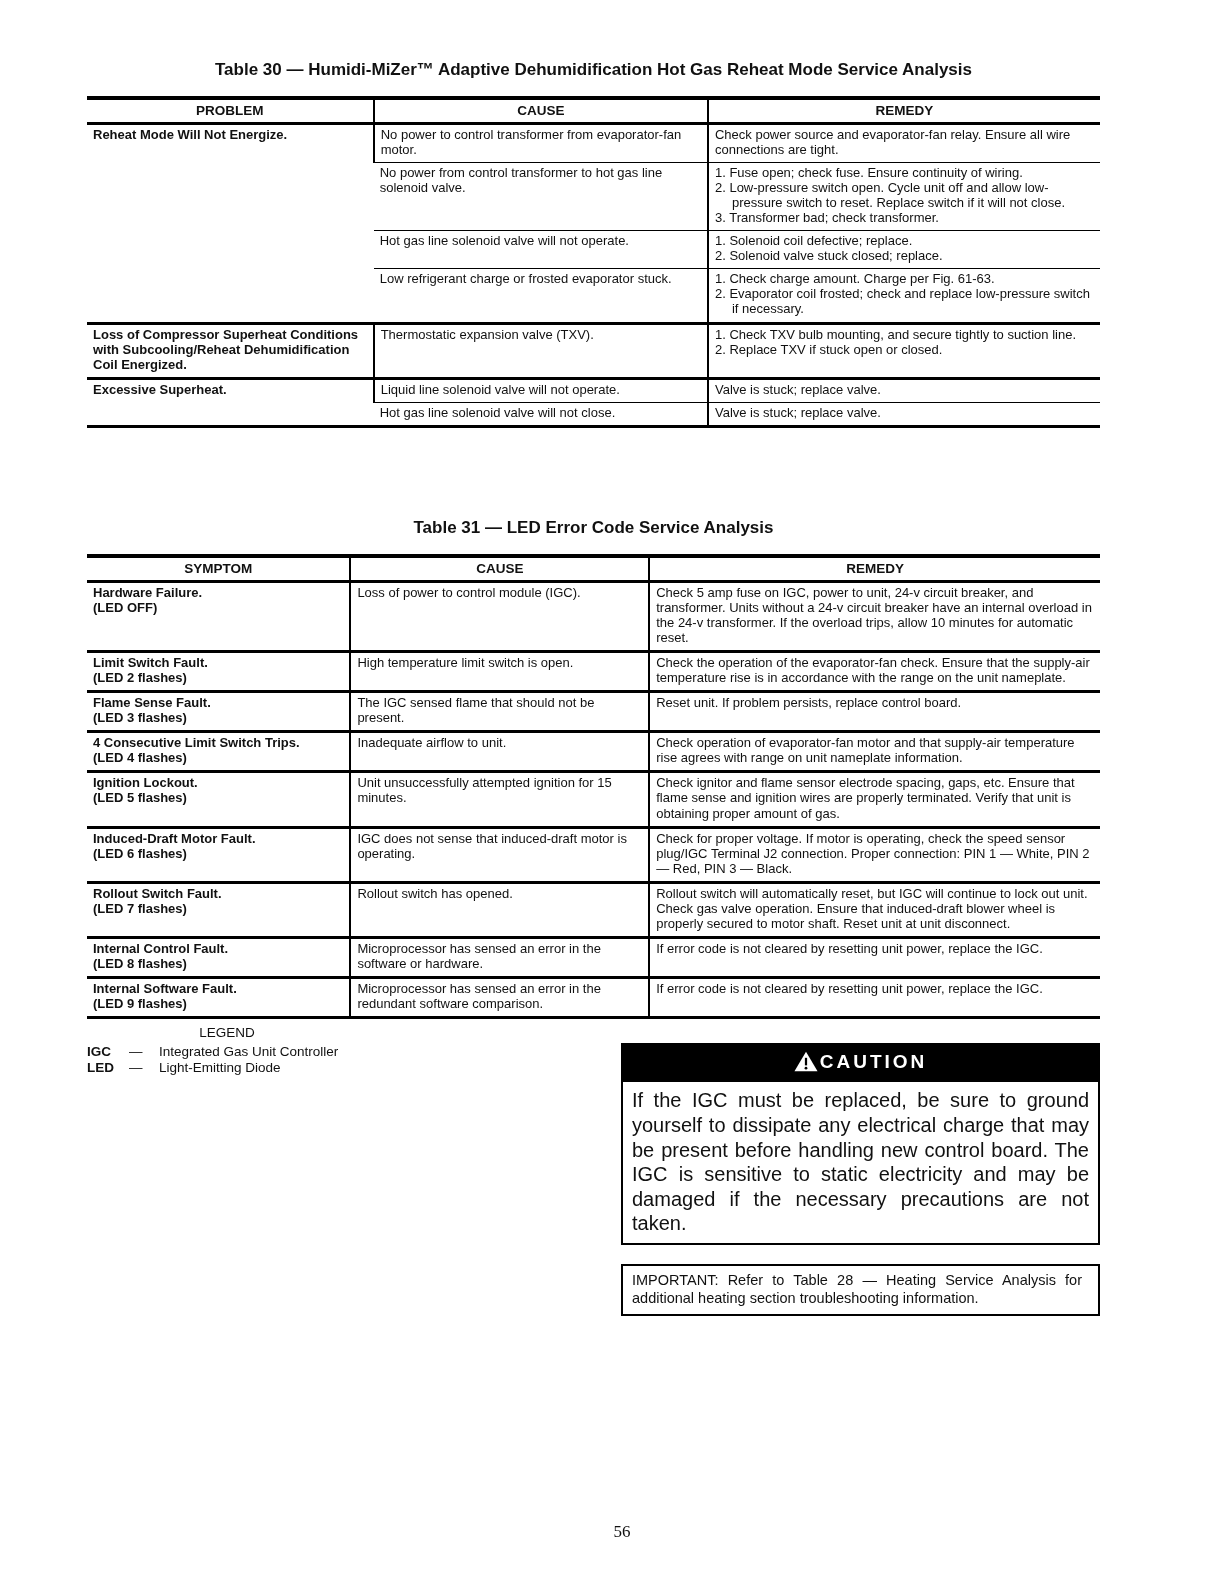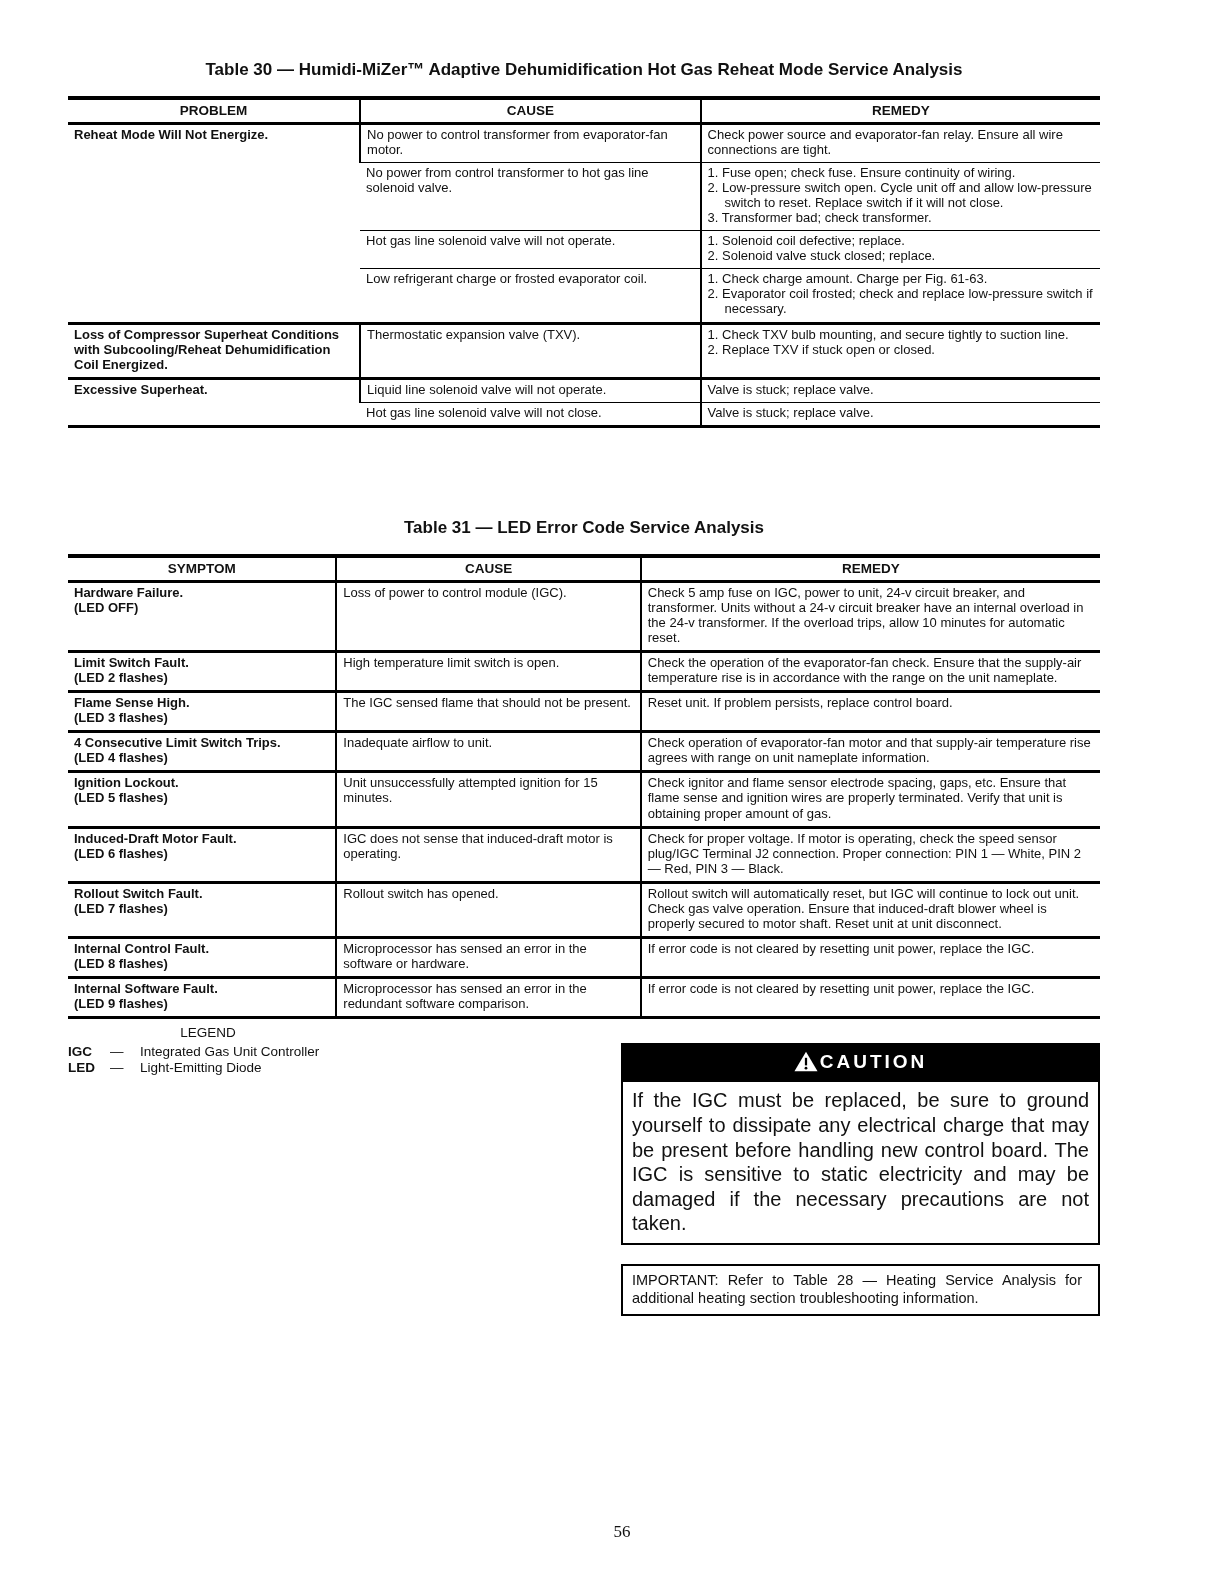--- a/index.html
+++ b/index.html
@@ -5,21 +5,21 @@
   * { box-sizing: border-box; }
   body { margin: 0; background: #e8e8e8; }
   .page {
     position: relative;
     width: 1212px; height: 1574px;
     margin: 0 auto;
     background: #ffffff;
     font-family: "Liberation Sans", sans-serif;
     color: #111111;
   }
-  .content { padding: 60px 112px 0 68px; }
+  .content { padding: 60px 112px 0 68px; margin-left: 19px; }
 
   .table-title {
     font-size: 17px; font-weight: bold; text-align: center;
     margin: 0 0 16px 0;
   }
   .table-title.second { margin-top: 90px; }
 
   table {
     width: 100%; border-collapse: collapse; table-layout: fixed;
     font-size: 13px; line-height: 1.16;
@@ -112,21 +112,21 @@
             </td>
           </tr>
           <tr class="sub-row">
             <td class="cause-cell">Hot gas line solenoid valve will not operate.</td>
             <td class="remedy-cell">
               <div class="num-item">1. Solenoid coil defective; replace.</div>
               <div class="num-item">2. Solenoid valve stuck closed; replace.</div>
             </td>
           </tr>
           <tr class="sub-row">
-            <td class="cause-cell">Low refrigerant charge or frosted evaporator coil.</td>
+            <td class="cause-cell">Low refrigerant charge or frosted evaporator stuck.</td>
             <td class="remedy-cell">
               <div class="num-item">1. Check charge amount. Charge per Fig. 61-63.</div>
               <div class="num-item">2. Evaporator coil frosted; check and replace low-pressure switch if necessary.</div>
             </td>
           </tr>
           <tr class="group-start">
             <td class="problem-cell" rowspan="1">Loss of Compressor Superheat Conditions with Subcooling/Reheat Dehumidification Coil Energized.</td>
             <td class="cause-cell">Thermostatic expansion valve (TXV).</td>
             <td class="remedy-cell">
               <div class="num-item">1. Check TXV bulb mounting, and secure tightly to suction line.</div>
@@ -176,21 +176,21 @@
           <tr class="group-start">
             <td class="symptom-cell">
               <div class="symptom-line">Limit Switch Fault.</div>
               <div class="symptom-line">(LED 2 flashes)</div>
             </td>
             <td class="cause-cell">High temperature limit switch is open.</td>
             <td class="remedy-cell">Check the operation of the evaporator-fan check. Ensure that the supply-air temperature rise is in accordance with the range on the unit nameplate.</td>
           </tr>
           <tr class="group-start">
             <td class="symptom-cell">
-              <div class="symptom-line">Flame Sense High.</div>
+              <div class="symptom-line">Flame Sense Fault.</div>
               <div class="symptom-line">(LED 3 flashes)</div>
             </td>
             <td class="cause-cell">The IGC sensed flame that should not be present.</td>
             <td class="remedy-cell">Reset unit. If problem persists, replace control board.</td>
           </tr>
           <tr class="group-start">
             <td class="symptom-cell">
               <div class="symptom-line">4 Consecutive Limit Switch Trips.</div>
               <div class="symptom-line">(LED 4 flashes)</div>
             </td>

